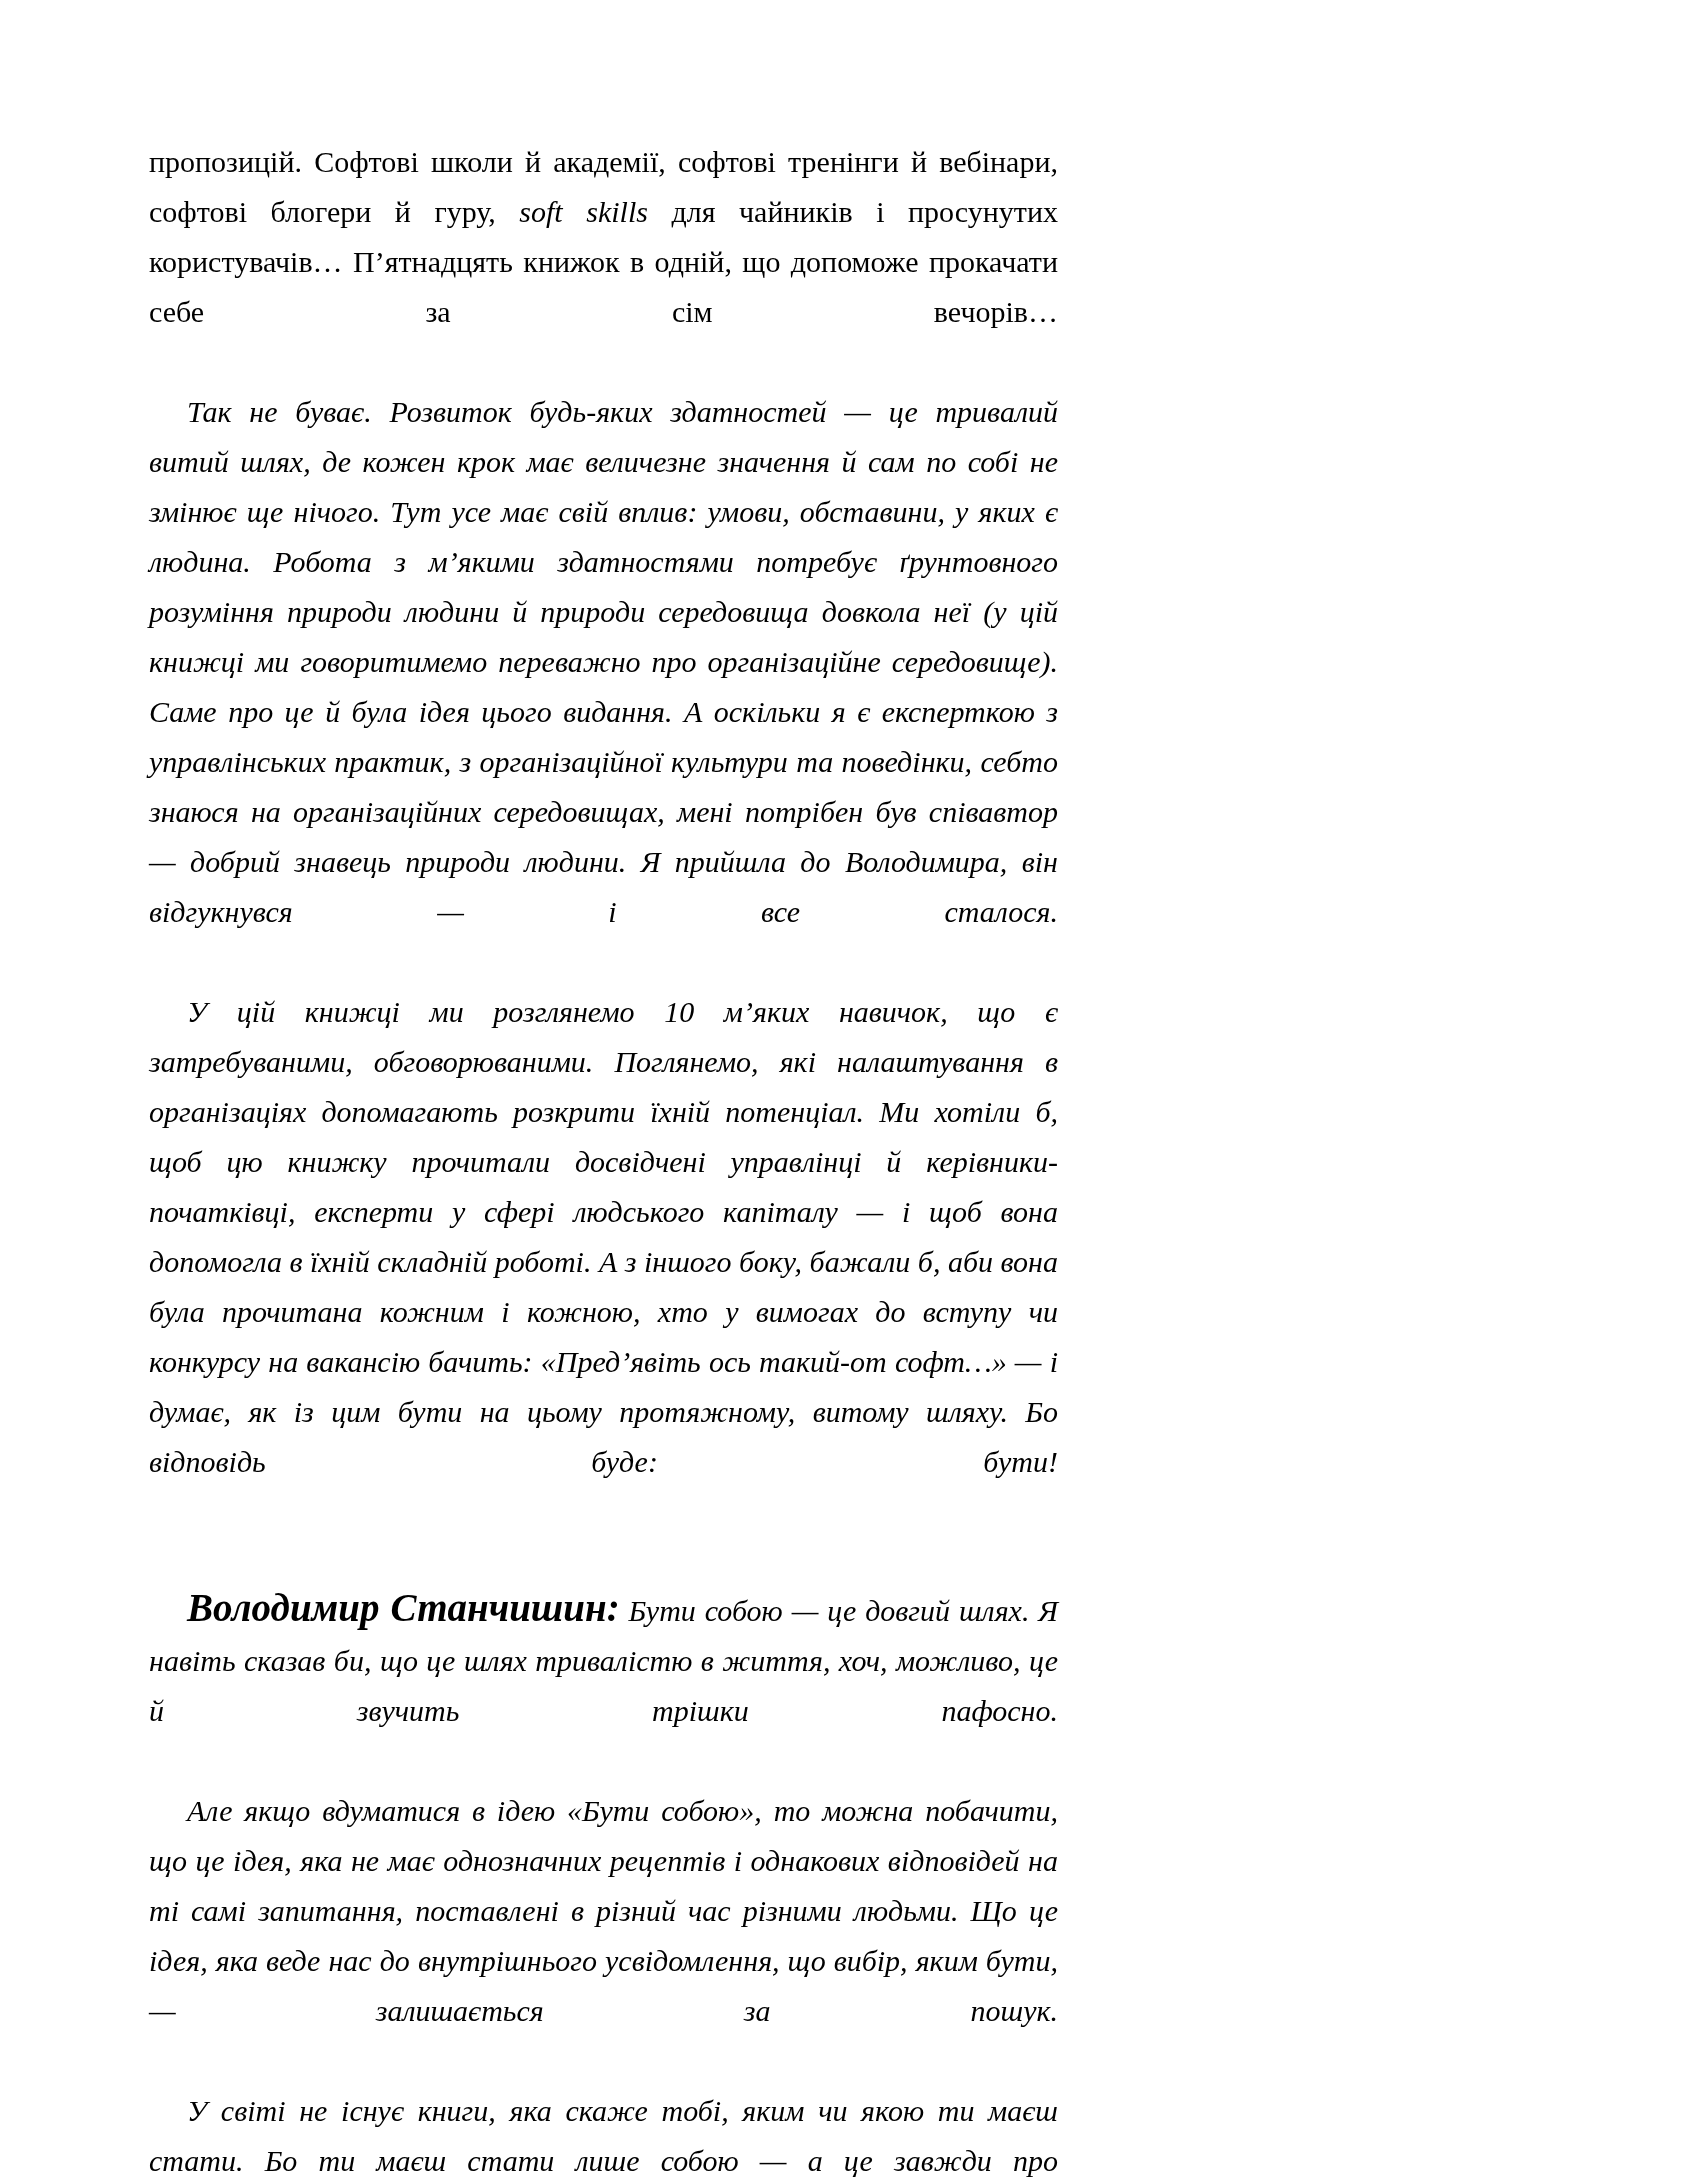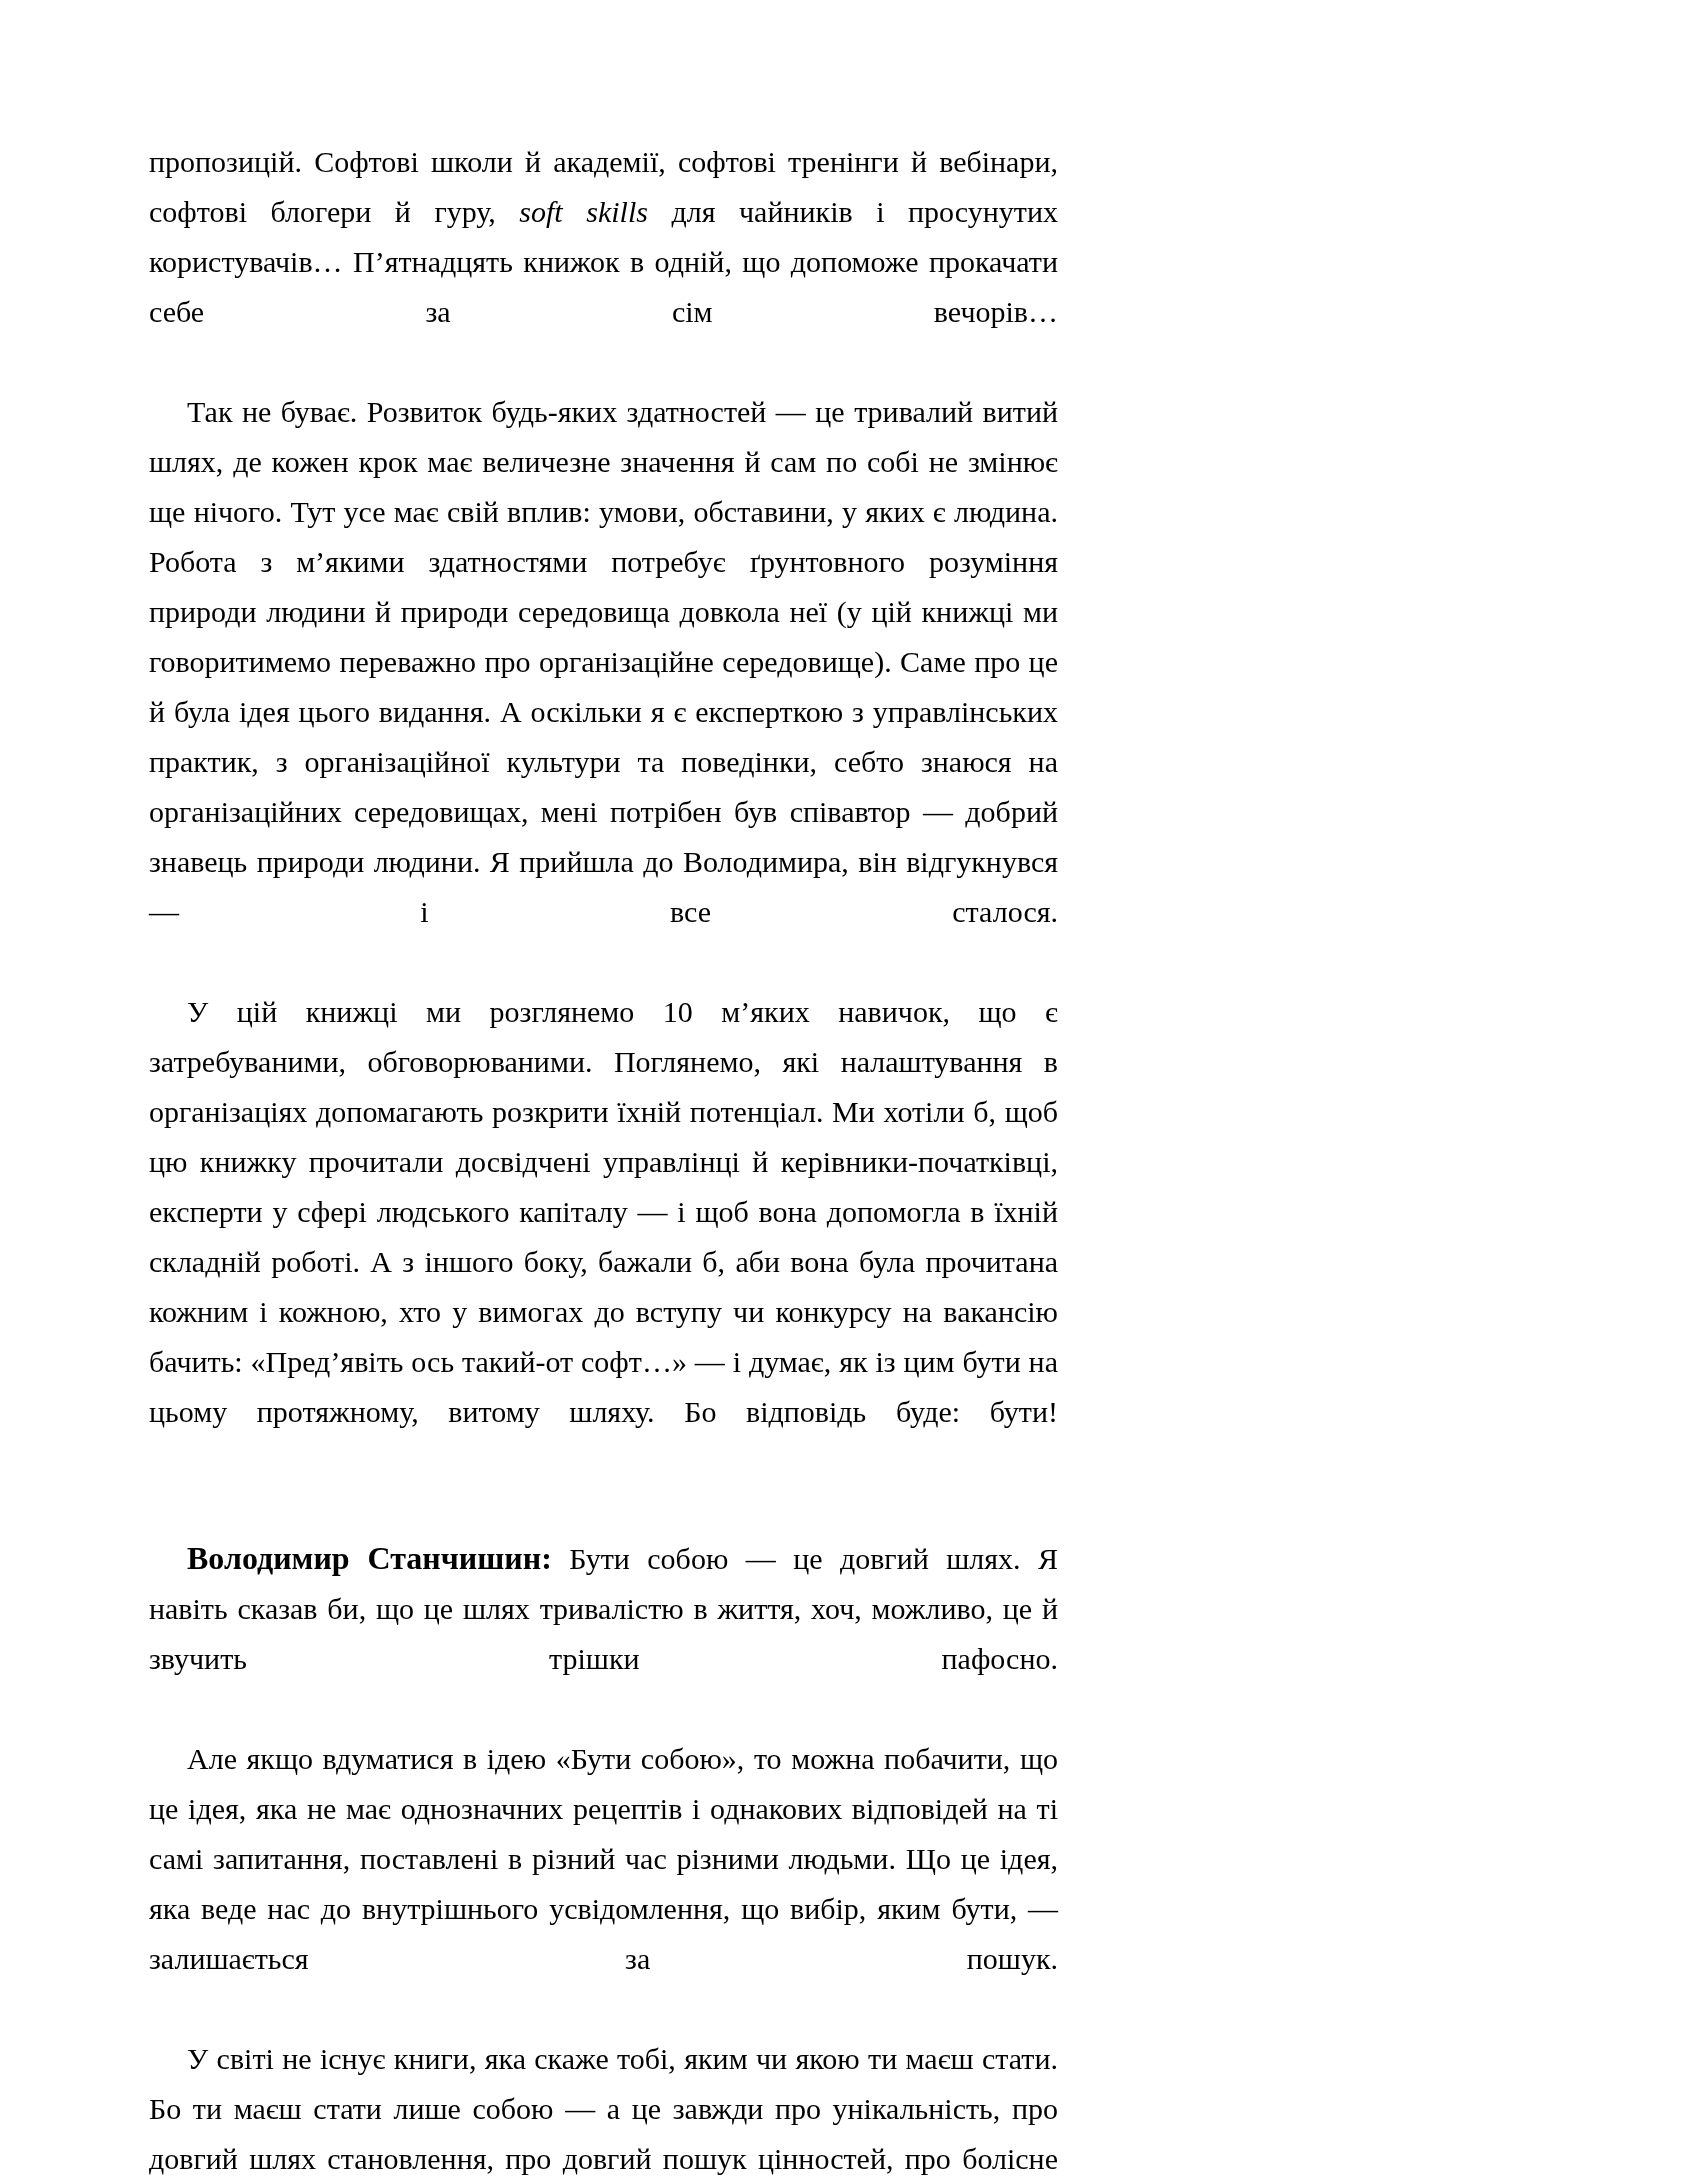--- a/index.html
+++ b/index.html
@@ -35,27 +35,28 @@
     line-height: 50px;
     text-align: justify;
     text-justify: inter-word;
     -webkit-hyphens: none;
     hyphens: none;
     letter-spacing: 0px;
     word-spacing: 0px;
   }
   p.indent {
     text-indent: 38px;
+    font-style: italic;
   }
   p.gap-before {
     margin-top: 46px;
   }
   .speaker {
     font-weight: bold;
-    font-size: 32px;
+    font-size: 39px;
   }
   .ital {
     font-style: italic;
   }
   
   p.body-par:after {
     content: "";
     display: inline-block;
     width: 100%;
   }

